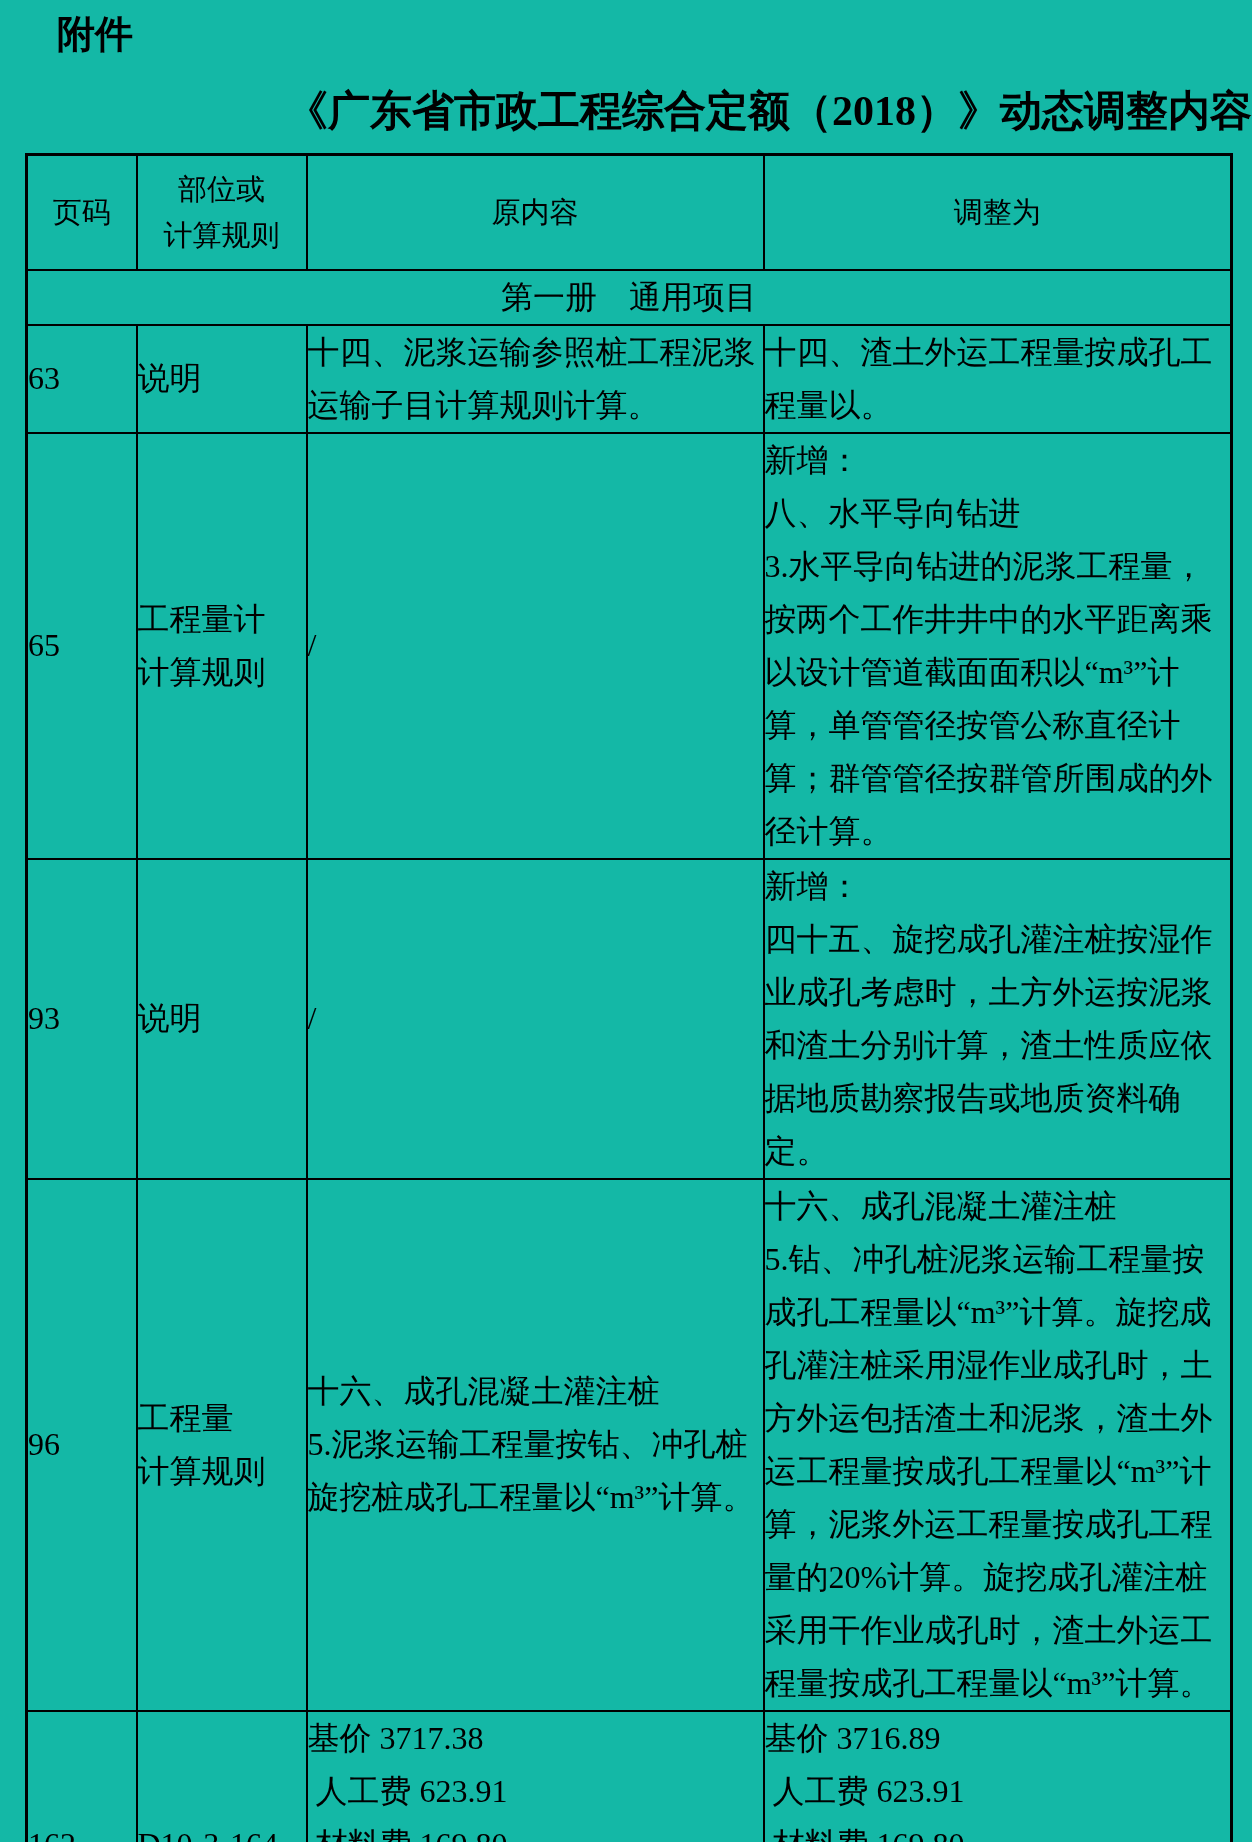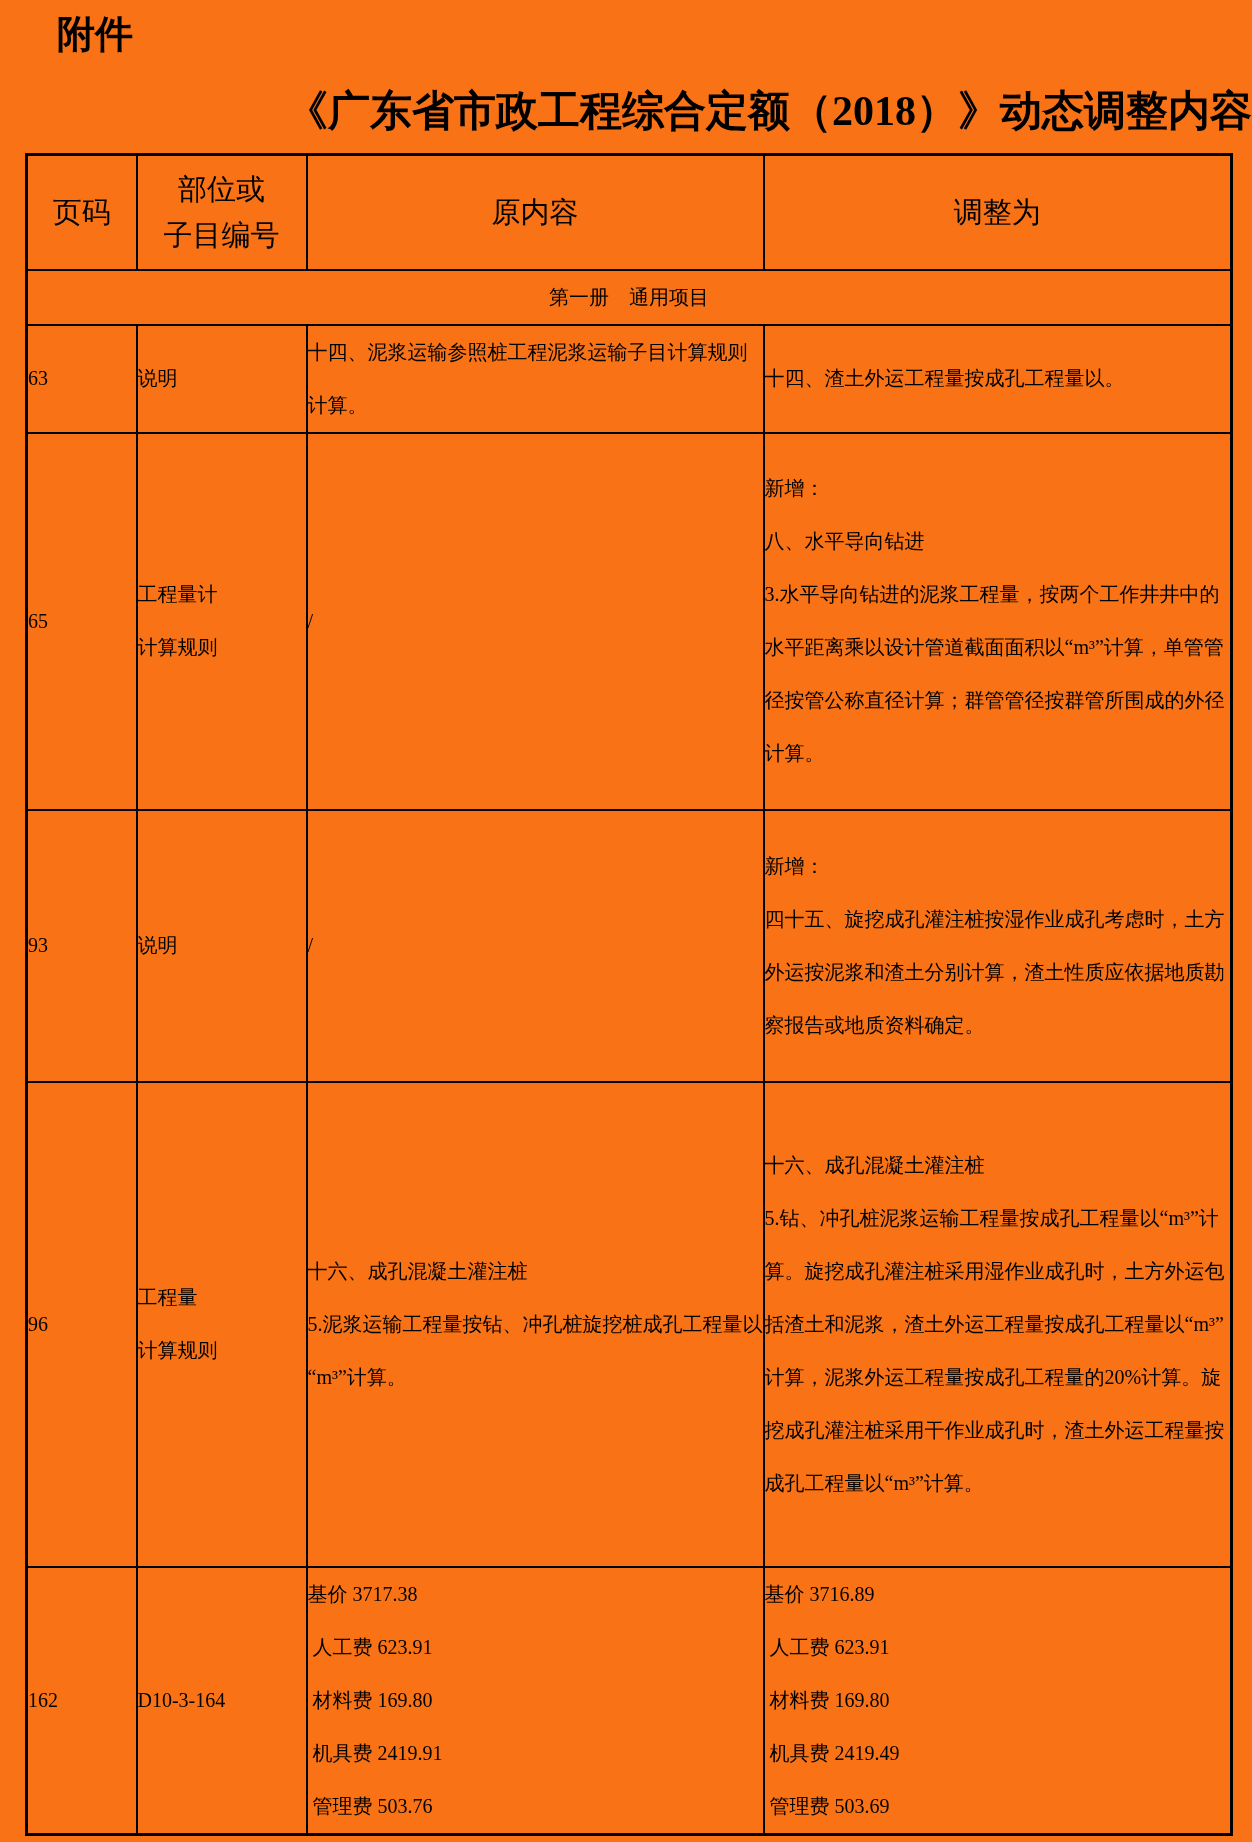--- a/index.html
+++ b/index.html
@@ -1,19 +1,19 @@
 <!DOCTYPE html>
 <html lang="zh"><head>
 <meta charset="utf-8">
 <style>
   html,body{margin:0;padding:0;background:#ffffff;}
   .page{
     position:relative;
     width:1252px;height:1842px;
-    background:#f97316;
+    background:#14b8a6;
     color:#000000;
     font-family:"Liberation Serif","DejaVu Serif",serif;
     overflow:hidden;
   }
   .attachment-label{
     position:absolute;
     left:57px;top:12px;
     font-size:38px;font-weight:bold;
     line-height:1.2;
   }
@@ -38,21 +38,21 @@
     vertical-align:middle;
     white-space:pre-wrap;
     overflow-wrap:break-word;
     padding:0;
   }
   table.adjust th{
     font-size:29px;line-height:46px;font-weight:normal;
     text-align:center;
   }
   table.adjust td{
-    font-size:20px;line-height:53px;
+    font-size:32px;line-height:53px;
   }
   .c-center{text-align:left;}
   .c-text{text-align:left;padding:0 10px;border-radius:18px;}
   .volume-cell{text-align:center;}
   
   tr.rh-header{height:115px;}
   tr.rh-volume{height:55px;}
   tr.rh-63{height:106px;}
   tr.rh-65{height:377px;}
   tr.rh-93{height:272px;}
@@ -73,21 +73,21 @@
       <col style="width:110px">
       <col style="width:170px">
       <col style="width:457px">
       <col style="width:468px">
     </colgroup>
 
     <tbody>
         <tr class="rh-header">
       <th>页码</th>
       <th>部位或
-子目编号</th>
+计算规则</th>
       <th>原内容</th>
       <th>调整为</th>
     </tr>
 
     <tr class="rh-volume">
       <td colspan="4" class="volume-cell">第一册　通用项目</td>
     </tr>
 
     <tr class="rh-63">
       <td class="c-center">63</td>

